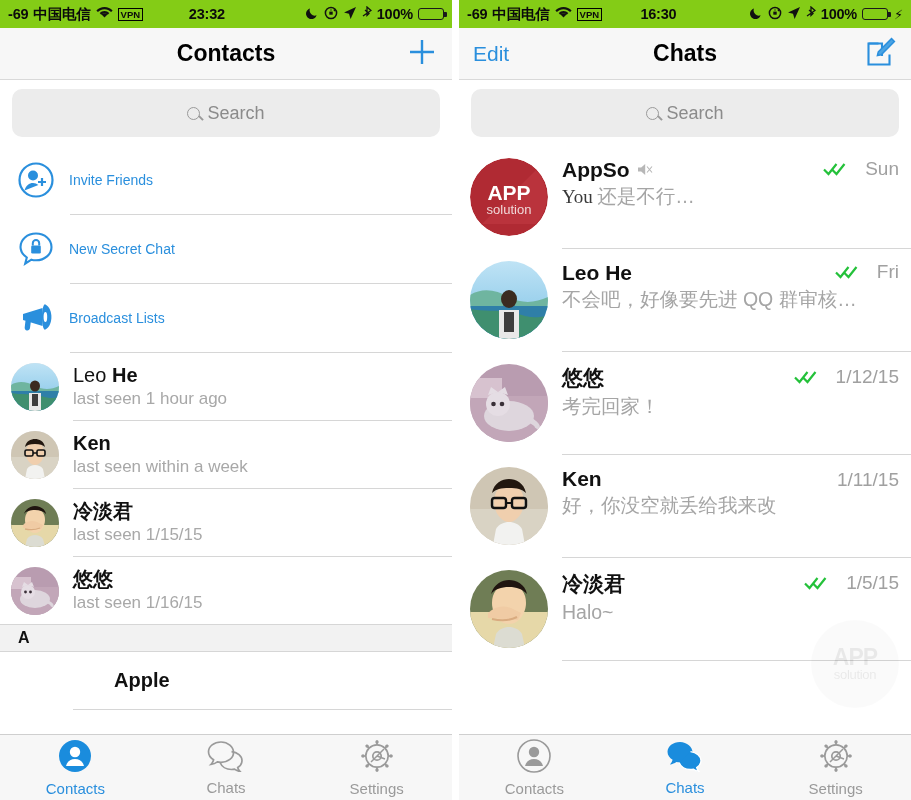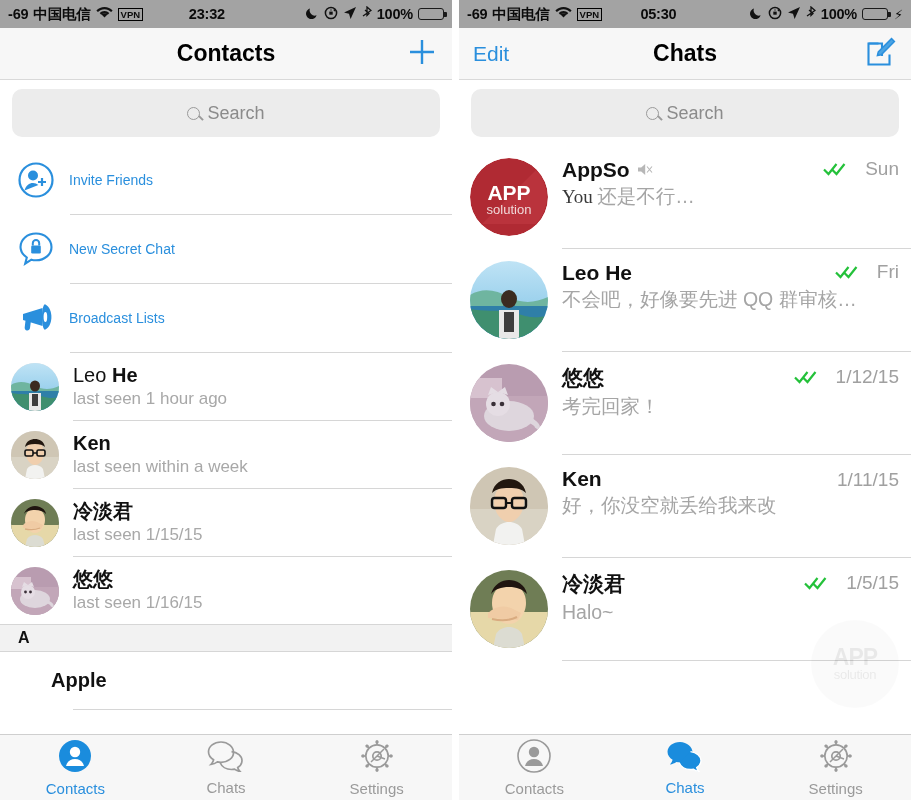--- a/index.html
+++ b/index.html
@@ -15,21 +15,21 @@
     background: #ffffff;
     position: relative;
     display: flex; flex-direction: column;
     overflow: hidden;
   }
   .gap { width: 7px; height: 800px; background: #ffffff; }
 
   
   .statusbar {
     height: 28px; flex: 0 0 28px;
-    background: #a3a3a3;
+    background: #84cc16;
     display: flex; align-items: center;
     padding: 0 8px;
     font-size: 14.5px; font-weight: bold; color: #0b0b0b;
     letter-spacing: -0.2px;
   }
   .sb-left { display: flex; align-items: center; gap: 5px; }
   .sb-mid { flex: 1; display: flex; justify-content: center; align-items: center; padding-right: 34px; }
   .sb-right { display: flex; align-items: center; gap: 5px; }
   .vpn-badge {
     border: 1.6px solid #000; font-size: 9.5px; font-weight: bold;
@@ -102,21 +102,21 @@
   .c-name b { font-weight: bold; }
   .c-name .reg { font-weight: normal; }
   .c-sub { font-size: 17px; color: #a8a8a8; line-height: 22px; }
   .contact-sep { height: 1px; background: #d6d6d6; margin-left: 73px; }
 
   .section-head {
     background: #f2f2f2; border-top: 1px solid #d6d6d6; border-bottom: 1px solid #d6d6d6;
     height: 28px; display: flex; align-items: center; padding-left: 18px;
     font-size: 16px; font-weight: bold; color: #111;
   }
-  .plain-row { height: 57px; display: flex; align-items: center; padding-left: 51px; }
+  .plain-row { height: 57px; display: flex; align-items: center; padding-left: 114px; }
   .plain-row .c-name { font-size: 20px; font-weight: bold; }
 
   
   .chat-row { display: flex; padding: 12px 12px 12px 11px; align-items: flex-start; }
   .chat-av { width: 78px; height: 78px; flex: 0 0 78px; border-radius: 50%; overflow: hidden; position: relative; }
   .chat-av svg { display: block; width: 100%; height: 100%; }
   .chat-body { flex: 1 1 auto; margin-left: 14px; min-width: 0; }
   .chat-top { display: flex; align-items: baseline; }
   .chat-name { font-size: 21px; font-weight: bold; color: #111; white-space: nowrap; }
   .mute-icon { margin-left: 7px; display: inline-flex; align-items: center; }
@@ -411,21 +411,21 @@
         <span>
           <svg width="17" height="13" viewBox="0 0 17 13">
               <path d="M8.5 11.6 5.6 8.4a4.4 4.4 0 0 1 5.8 0z" fill="#111"></path>
               <path d="M8.5 1C5.3 1 2.4 2.3.4 4.4l1.5 1.6C3.6 4.3 5.9 3.2 8.5 3.2s4.9 1.1 6.6 2.8l1.5-1.6C14.6 2.3 11.7 1 8.5 1z" fill="#111"></path>
               <path d="M8.5 5.1c-1.9 0-3.6.8-4.8 2l1.5 1.6a4.9 4.9 0 0 1 6.6 0l1.5-1.6a6.6 6.6 0 0 0-4.8-2z" fill="#111"></path>
             </svg>
         </span>
         <span class="vpn-badge">VPN</span>
       </div>
       <div class="sb-mid">
-        <span>05:30</span>
+        <span>16:30</span>
       </div>
       <div class="sb-right">
         <span>
           <svg width="14" height="14" viewBox="0 0 14 14">
               <path d="M11.6 9.3A5.2 5.2 0 0 1 5 2.5a5.4 5.4 0 1 0 6.6 6.8z" fill="#111"></path>
             </svg>
         </span>
         <span>
           <svg width="14" height="14" viewBox="0 0 14 14">
               <circle cx="7" cy="7" r="5.6" fill="none" stroke="#111" stroke-width="1.5"></circle>

